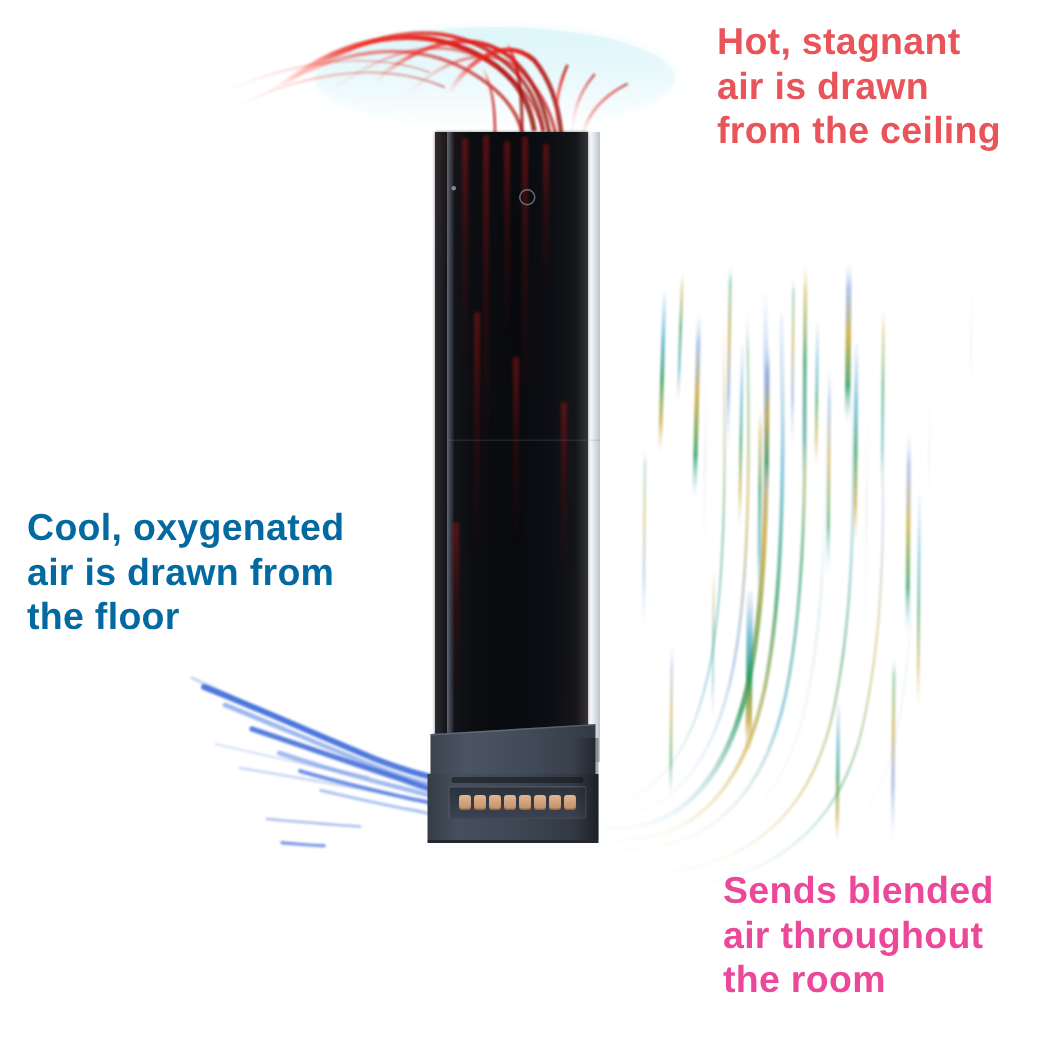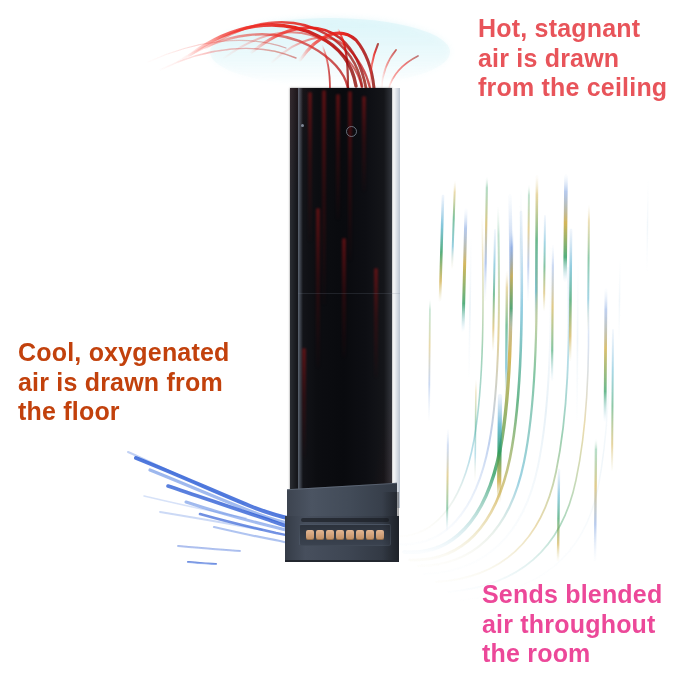--- a/index.html
+++ b/index.html
@@ -38,21 +38,21 @@
     left: 478px;
     top: 14px;
     width: 225px;
     color: #e8545a;
     text-shadow: 0 0 5px rgba(255,255,255,0.95);
   }
   #label-cool {
     left: 18px;
     top: 338px;
     width: 260px;
-    color: #c2410c;
+    color: #0369a1;
     text-shadow: 0 0 5px rgba(255,255,255,0.95);
   }
   #label-blend {
     left: 482px;
     top: 580px;
     width: 215px;
     color: #ec4899;
     text-shadow: 0 0 5px rgba(255,255,255,0.95);
   }
 

